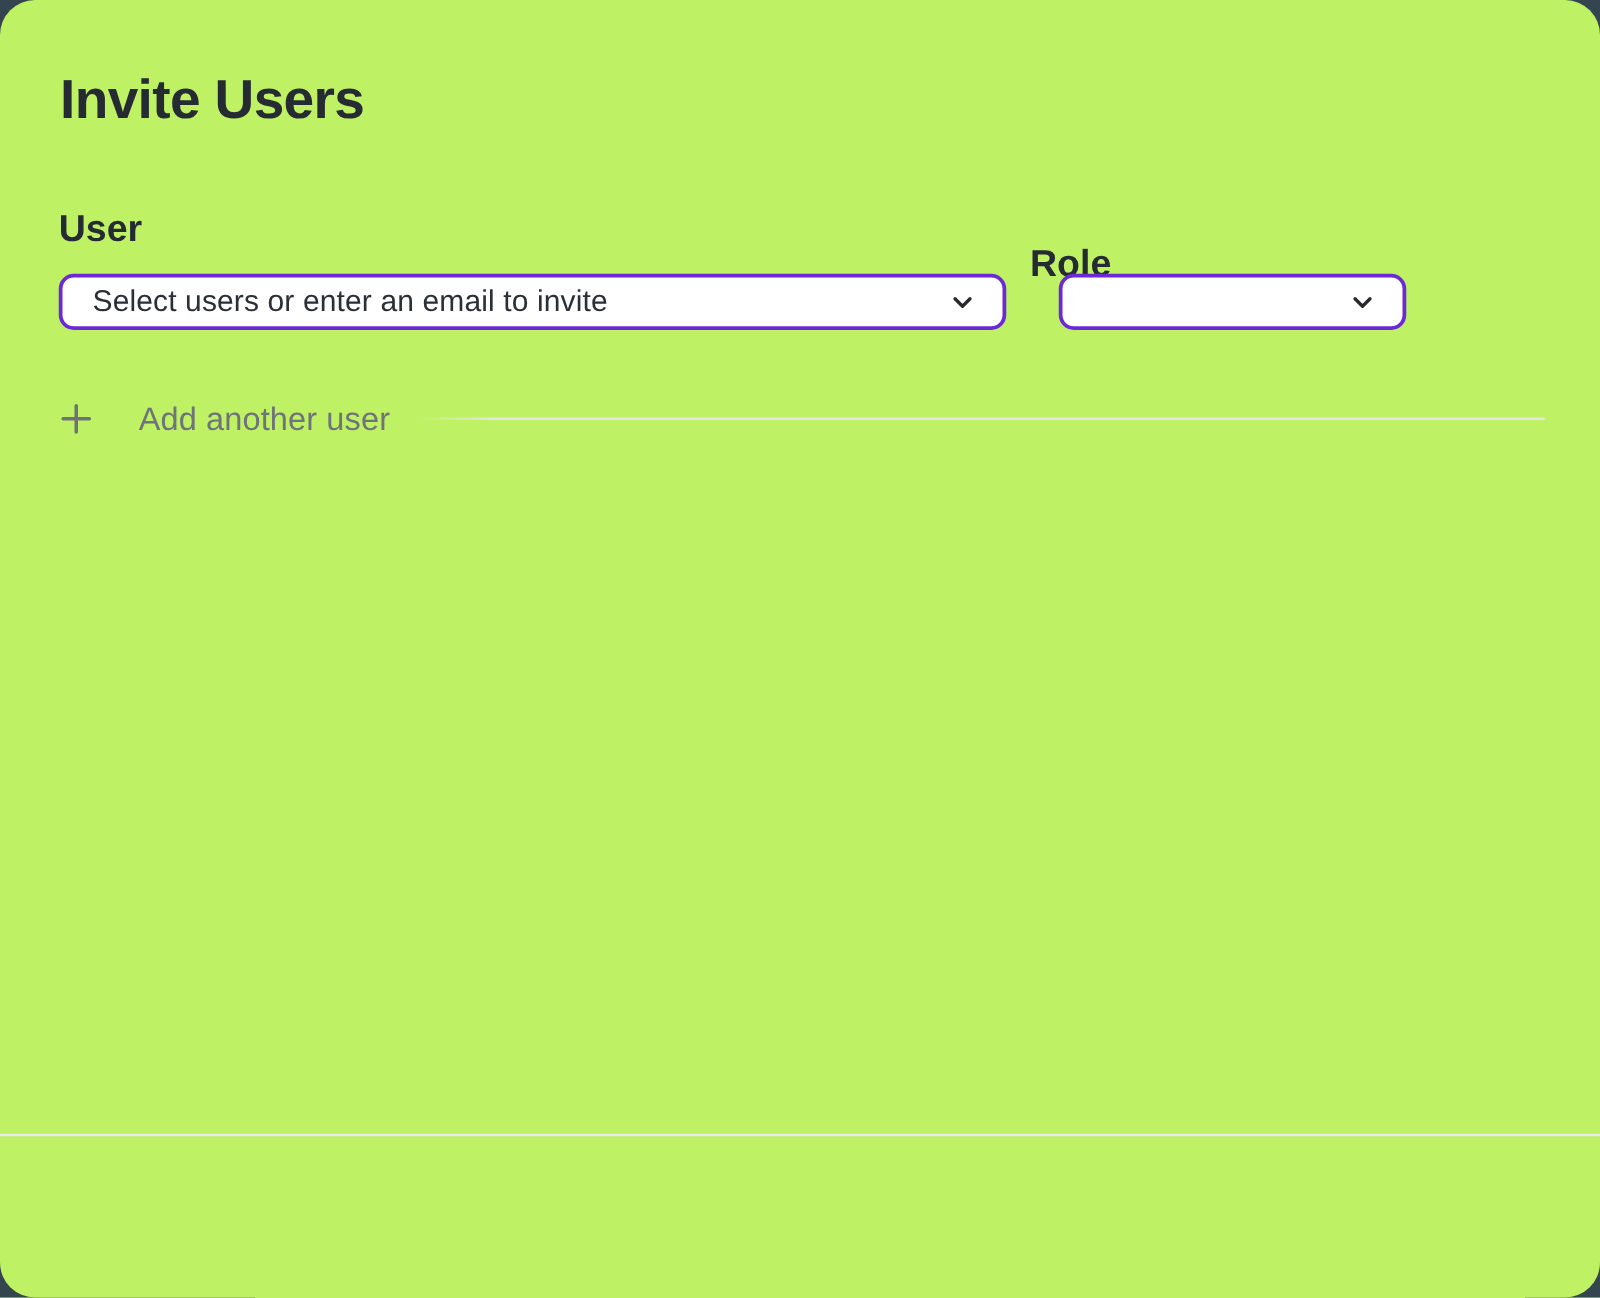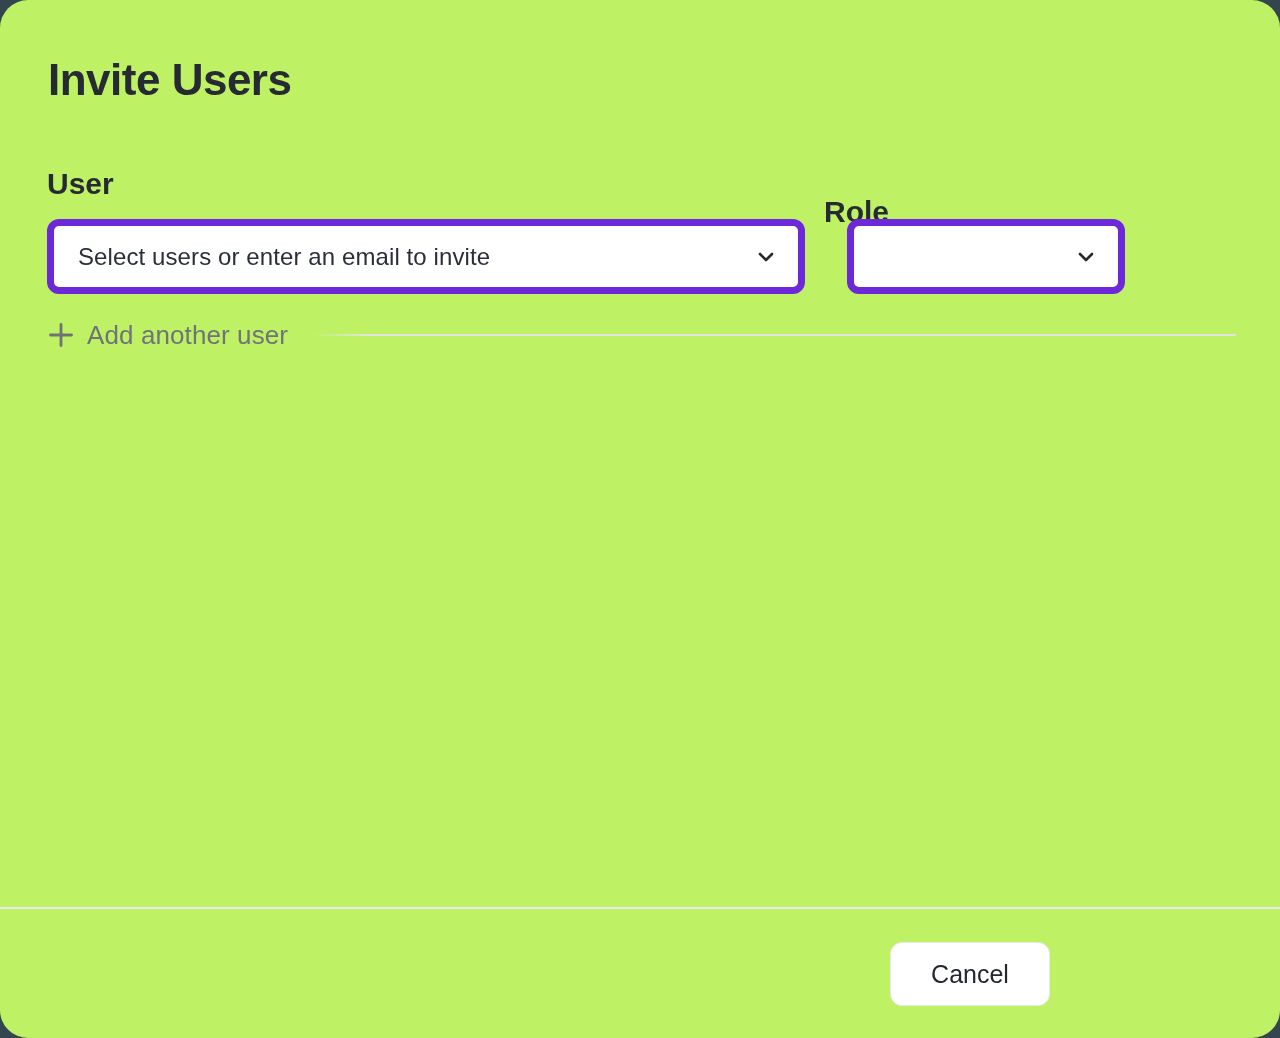--- a/index.html
+++ b/index.html
@@ -30,23 +30,23 @@
     top: 167px;
     font-size: 30px;
     font-weight: 700;
     color: #262b33;
   }
   .field-label.user { left: 47px; }
   .field-label.role { left: 824px; margin-top: 28px; }
   .select-box {
     position: absolute;
     top: 219px;
-    height: 75px;
+    height: 45px;
     background: #ffffff;
-    border: 7px solid #6d28d9;
+    border: 3px solid #6d28d9;
     border-radius: 12px;
     display: flex;
     align-items: center;
     padding: 0 22px 0 24px;
     cursor: pointer;
   }
   .select-box.user-select { left: 47px; width: 758px; }
   .select-box.role-select { left: 847px; width: 278px; }
   .select-text {
     flex: 1;
@@ -74,20 +74,21 @@
     border: none;
     cursor: pointer;
     font-family: inherit;
     padding: 0;
   }
   .add-user-label {
     font-size: 26px;
     color: #70747a;
     letter-spacing: 0.1px;
     white-space: nowrap;
+    margin-left: 24px;
   }
   .add-user-line {
     flex: 1;
     height: 2px;
     margin-left: 24px;
     background: linear-gradient(to right, rgba(228,228,230,0), #e4e4e6 60px);
     border-radius: 1px;
   }
   .footer-divider {
     position: absolute;
@@ -161,15 +162,14 @@
           <path d="M14 3.5 V24.5 M3.5 14 H24.5" stroke="#6e7277" stroke-width="2.8" stroke-linecap="round"></path>
         </svg>
       </span>
       <span class="add-user-label">Add another user</span>
     </button>
     <span class="add-user-line"></span>
   </div>
 
   <div class="footer-divider"></div>
 
-  <button class="footer-btn cancel-btn">Cancel</button>
 
 </div>
 
 </body></html>

